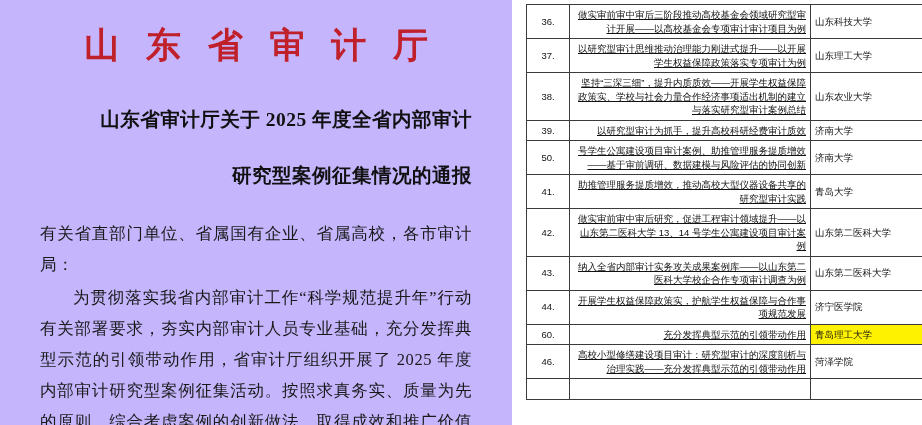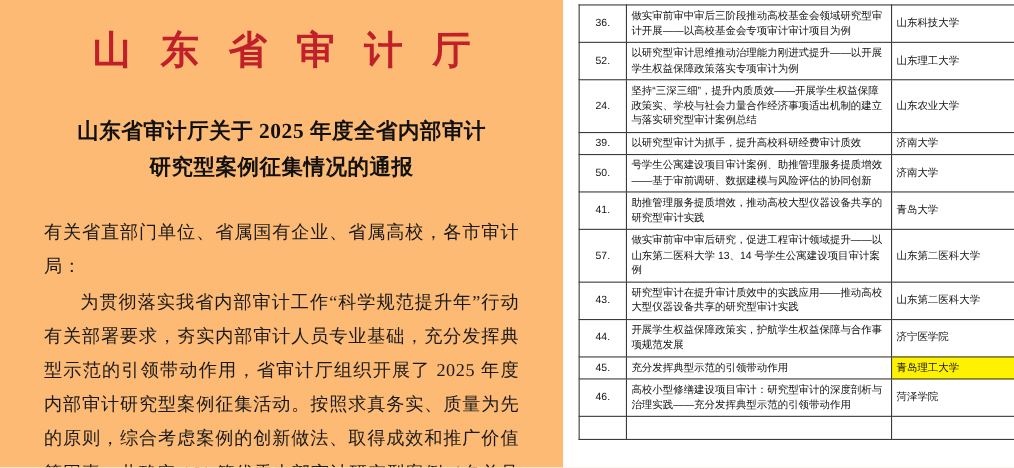--- a/index.html
+++ b/index.html
@@ -19,49 +19,50 @@
     height: 425px;
     background: #fdfdfb;
     display: flex;
   }
 
   
   .left-doc {
     position: relative;
     width: 512px;
     height: 425px;
-    background: #fdba74;
+    background: #c4b5fd;
     overflow: hidden;
   }
   .left-inner {
     padding: 10px 40px 0 40px;
   }
   .org-title {
     text-align: center;
     color: #c0202a;
     font-family: "Liberation Serif", serif;
     font-weight: bold;
     font-size: 35px;
     letter-spacing: 9px;
     margin: 12px 0 0 0;
     white-space: nowrap;
     text-indent: 9px;
   }
   .doc-title {
-    text-align: center;
+    text-align: right;
     font-family: "Liberation Serif", serif;
     font-weight: bold;
     color: #111;
     font-size: 19.5px;
     line-height: 33px;
     margin-top: 34px;
     letter-spacing: 0.5px;
   }
   .doc-title .line2 {
     display: block;
+    margin-top: 23px;
   }
   .body-text {
     margin-top: 26px;
     font-size: 16.5px;
     line-height: 31px;
     color: #1a1a1a;
     text-align: justify;
     letter-spacing: 0.6px;
   }
   .body-text p {
@@ -97,21 +98,22 @@
     vertical-align: middle;
     word-break: break-all;
   }
   td.col-no {
     width: 34px;
     text-align: center;
     font-size: 10.5px;
   }
   td.col-name {
     width: 232px;
-    text-align: left;
+    text-align: right;
+    text-decoration: underline;
   }
   td.col-org {
     width: 108px;
     text-align: left;
     padding-left: 6px;
   }
   .hl {
     background: #fff200;
   }
   tr.short-row td {
@@ -140,61 +142,61 @@
   <div class="right-doc">
     <div class="tbl-wrap">
       <table class="reg">
         <tbody>
           <tr>
             <td class="col-no">36.</td>
             <td class="col-name">做实审前审中审后三阶段推动高校基金会领域研究型审计开展——以高校基金会专项审计审计项目为例</td>
             <td class="col-org">山东科技大学</td>
           </tr>
           <tr>
-            <td class="col-no">52.</td>
+            <td class="col-no">37.</td>
             <td class="col-name">以研究型审计思维推动治理能力刚进式提升——以开展学生权益保障政策落实专项审计为例</td>
             <td class="col-org">山东理工大学</td>
           </tr>
           <tr>
-            <td class="col-no">24.</td>
+            <td class="col-no">38.</td>
             <td class="col-name">坚持“三深三细”，提升内质质效——开展学生权益保障政策实、学校与社会力量合作经济事项适出机制的建立与落实研究型审计案例总结</td>
             <td class="col-org">山东农业大学</td>
           </tr>
           <tr>
             <td class="col-no">39.</td>
             <td class="col-name">以研究型审计为抓手，提升高校科研经费审计质效</td>
             <td class="col-org">济南大学</td>
           </tr>
           <tr>
             <td class="col-no">50.</td>
             <td class="col-name">号学生公寓建设项目审计案例、助推管理服务提质增效——基于审前调研、数据建模与风险评估的协同创新</td>
             <td class="col-org">济南大学</td>
           </tr>
           <tr>
             <td class="col-no">41.</td>
             <td class="col-name">助推管理服务提质增效，推动高校大型仪器设备共享的研究型审计实践</td>
             <td class="col-org">青岛大学</td>
           </tr>
           <tr>
-            <td class="col-no">57.</td>
+            <td class="col-no">42.</td>
             <td class="col-name">做实审前审中审后研究，促进工程审计领域提升——以山东第二医科大学 13、14 号学生公寓建设项目审计案例</td>
             <td class="col-org">山东第二医科大学</td>
           </tr>
           <tr>
             <td class="col-no">43.</td>
-            <td class="col-name">研究型审计在提升审计质效中的实践应用——推动高校大型仪器设备共享的研究型审计实践</td>
+            <td class="col-name">纳入全省内部审计实务攻关成果案例库——以山东第二医科大学校企合作专项审计调查为例</td>
             <td class="col-org">山东第二医科大学</td>
           </tr>
           <tr>
             <td class="col-no">44.</td>
             <td class="col-name">开展学生权益保障政策实，护航学生权益保障与合作事项规范发展</td>
             <td class="col-org">济宁医学院</td>
           </tr>
           <tr>
-            <td class="col-no">45.</td>
+            <td class="col-no">60.</td>
             <td class="col-name">充分发挥典型示范的引领带动作用</td>
             <td class="col-org hl">青岛理工大学</td>
           </tr>
           <tr>
             <td class="col-no">46.</td>
             <td class="col-name">高校小型修缮建设项目审计：研究型审计的深度剖析与治理实践——充分发挥典型示范的引领带动作用</td>
             <td class="col-org">菏泽学院</td>
           </tr>
           <tr class="short-row">
             <td class="col-no"></td>

